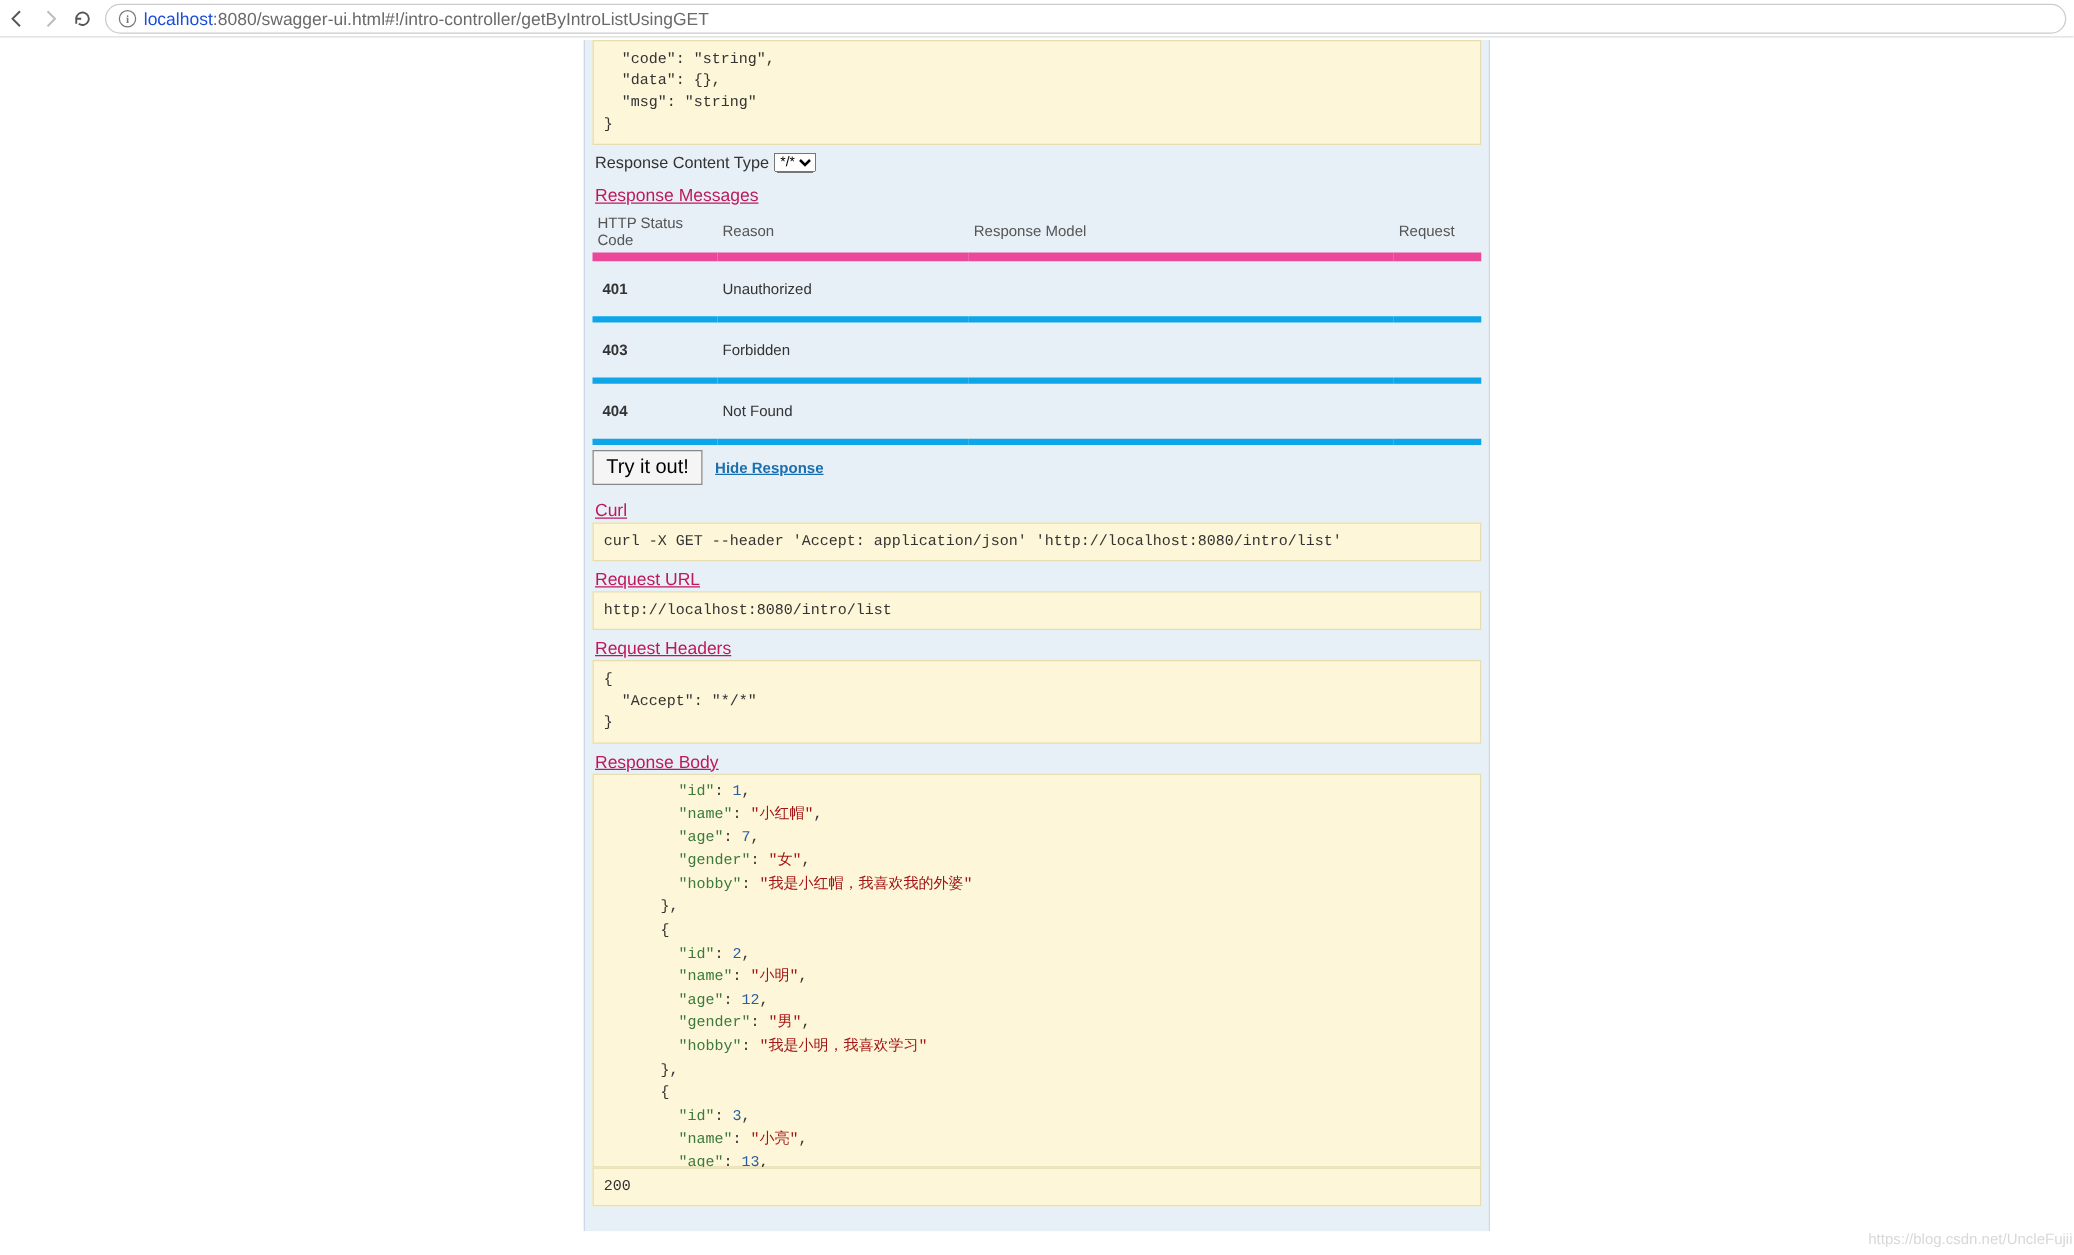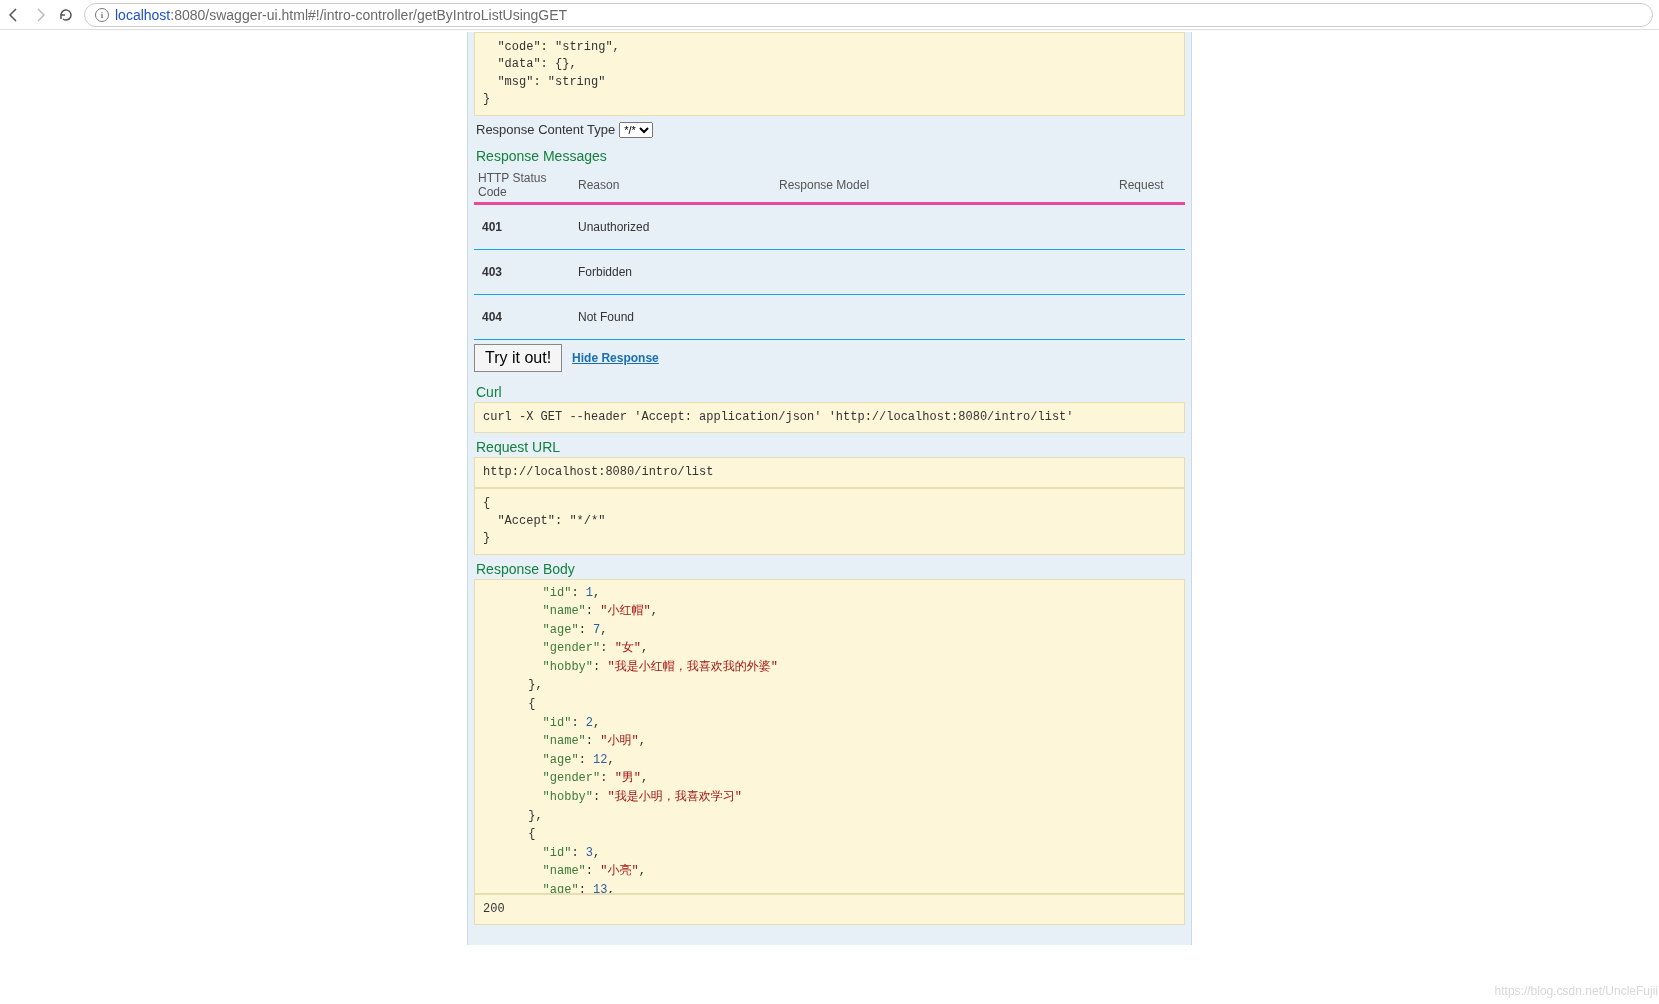--- a/index.html
+++ b/index.html
@@ -38,45 +38,46 @@
   
   .swagger-wrap {
     width: 725px;
     margin: 0 auto;
     background: #e7f0f7;
     border-left: 1px solid #cbd9e6;
     border-right: 1px solid #cbd9e6;
     padding: 0 6px 20px 6px;
   }
   .section-title {
-    color: #15803d;
+    color: #be185d;
     font-size: 14px;
     padding: 6px 2px 2px 2px;
+    text-decoration: underline;
   }
   .codebox, .codeblock {
     background: #fdf6d8;
     border: 1px solid #e6ddb0;
     padding: 6px 8px;
     font-family: "Courier New", monospace;
     font-size: 12px;
     line-height: 1.45;
     color: #333;
     white-space: pre;
     overflow: hidden;
   }
   .codebox-top { margin-top:2px; }
   .rct-row { display:flex; align-items:center; padding:6px 2px 4px 2px; font-size:13px; gap:4px;}
   .rct-select { font-size:11px; }
   table.respmsg { width: 100%; border-collapse: collapse; font-size:12px; margin-top:2px;}
   table.respmsg th {
     text-align:left; font-weight:normal; color:#555;
-    border-bottom:3px solid #ec4899; padding:3px 4px;
+    border-bottom:7px solid #ec4899; padding:3px 4px;
   }
   table.respmsg td {
-    border-bottom:1px solid #0ea5e9; padding:15px 4px;
+    border-bottom:5px solid #0ea5e9; padding:15px 4px;
   }
   table.respmsg td.code { font-weight:bold; width:100px; padding-left:8px;}
   .try-row { display:flex; align-items:center; gap:10px; padding:4px 0 6px 0;}
   .try-btn {
     background:#f5f5f5; border:1px solid #888; padding:4px 10px; font-size:16px;
     cursor:pointer;
   }
   .hide-link { color:#1a6fb0; text-decoration:underline; font-size:12px; cursor:pointer;font-weight:bold;}
 
   
@@ -182,20 +183,21 @@
     <button class="try-btn">Try it out!</button>
     <a class="hide-link">Hide Response</a>
   </div>
 
   <div class="section-title">Curl</div>
   <div class="codebox">curl -X GET --header 'Accept: application/json' 'http://localhost:8080/intro/list'</div>
 
   <div class="section-title">Request URL</div>
   <div class="codebox">http://localhost:8080/intro/list</div>
 
+  <div class="section-title">Request Headers</div>
   <div class="codebox">{
   "Accept": "*/*"
 }</div>
 
   <div class="section-title">Response Body</div>
   <div class="respbody-box">
     <div class="respbody-inner" id="respbody-inner">        <span class="json-key">"id"</span>: <span class="json-num">1</span>,
         <span class="json-key">"name"</span>: <span class="json-str">"小红帽"</span>,
         <span class="json-key">"age"</span>: <span class="json-num">7</span>,
         <span class="json-key">"gender"</span>: <span class="json-str">"女"</span>,

